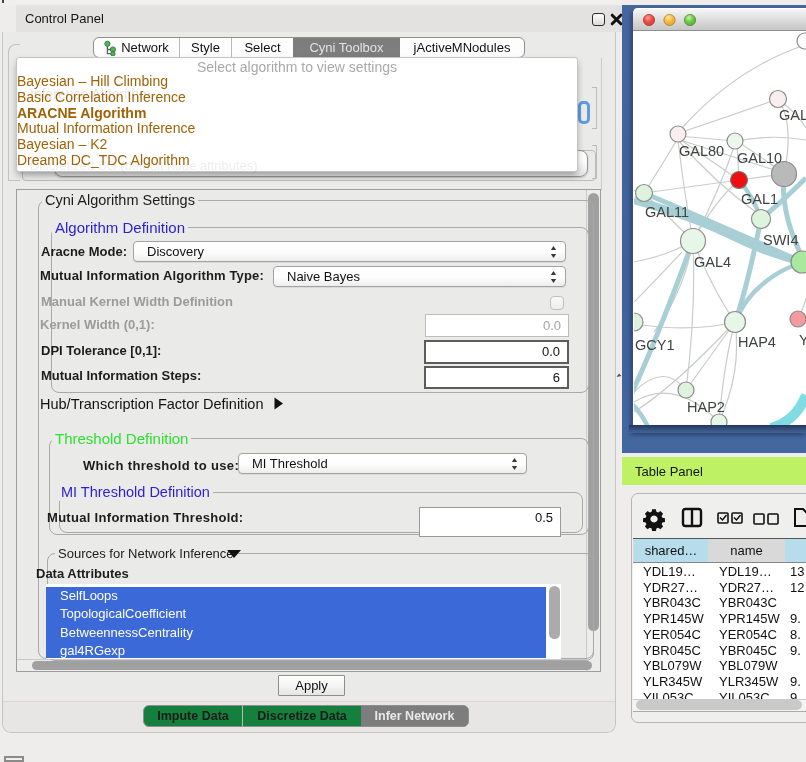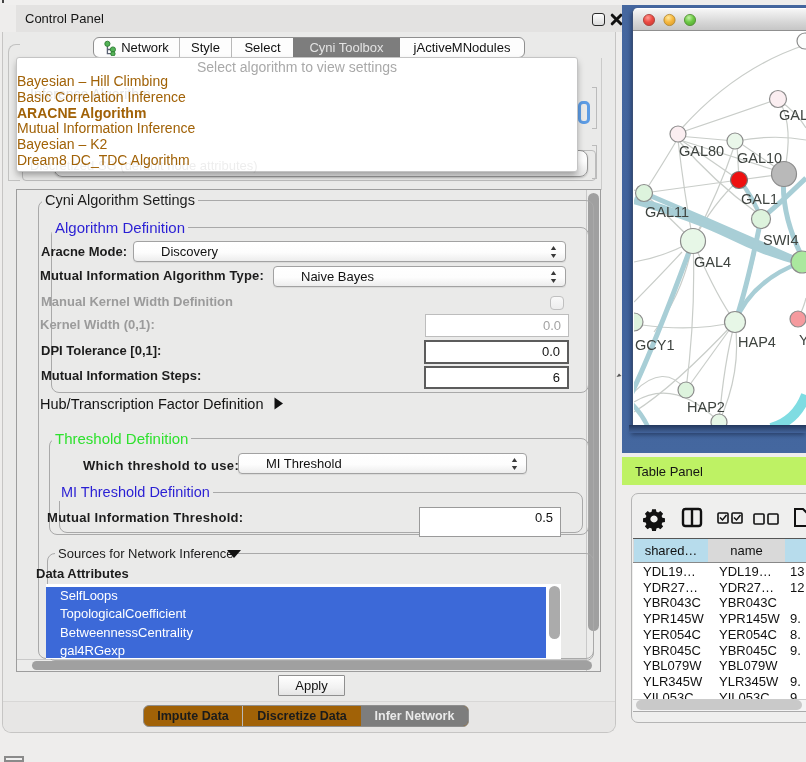--- a/index.html
+++ b/index.html
@@ -4,21 +4,21 @@
 <style>
 * { margin:0; padding:0; box-sizing:border-box; }
 html,body { width:806px; height:762px; overflow:hidden; }
 body { font-family:"Liberation Sans", sans-serif; background:#eeedec; position:relative; }
 .abs { position:absolute; }
 .lbl { position:absolute; font-size:13px; font-weight:bold; color:#1c1c1c; line-height:16px; }
 .dlbl { position:absolute; font-size:13px; font-weight:bold; color:#9b9b9b; line-height:16px; }
 .combo {
   position:absolute; height:21px; border:1px solid #a2a2a2; border-radius:4px;
   background:linear-gradient(#ffffff 0%, #fdfdfd 55%, #ededed 100%);
-  font-size:13px; color:#111; line-height:19px; padding-left:27px;
+  font-size:13px; color:#111; line-height:19px; padding-left:13px;
   box-shadow:0 1px 1px rgba(0,0,0,0.07);
 }
 .combo .arr { position:absolute; right:8px; top:3px; width:7px; height:14px; }
 .field {
   position:absolute; background:#fff; font-size:13px; color:#111;
   text-align:right; padding-right:7px;
 }
 .group { position:absolute; border:1px solid #a9a9a9; border-radius:8px;margin-left:16px; }
 .gtitle { position:absolute; top:-9px; left:5px; background:#eaeae9; padding:0 3px; line-height:17px; }
 </style>
@@ -131,21 +131,21 @@
 <div class="abs" style="left:46px;top:587px;width:500px;height:71px;background:#3c69d8;color:#fff;font-size:13px;line-height:18.4px;padding-left:14px;overflow:hidden;">
 SelfLoops<br>TopologicalCoefficient<br>BetweennessCentrality<br>gal4RGexp
 </div>
 <div class="abs" style="left:549px;top:586px;width:11px;height:53px;background:#ababab;border-radius:6px;"></div>
 
 <div class="abs" style="left:278px;top:675px;width:67px;height:21px;border:1px solid #8f8f8f;border-radius:1px;background:linear-gradient(#ffffff,#f2f2f2 60%,#e5e5e5);font-size:13px;color:#111;text-align:center;line-height:19px;">Apply</div>
 
 <div class="abs" style="left:3px;top:701px;width:612px;height:1px;background:#d8d7d6;"></div>
 <div class="abs" style="left:3px;top:702px;width:612px;height:30px;background:#e7e6e5;border-radius:0 0 9px 9px;"></div>
 
-<div class="abs" style="left:143px;top:705px;width:326px;height:22px;background:#a16207;border:1px solid #8f8f8f;border-radius:6px;overflow:hidden;display:flex;font-size:12.5px;font-weight:bold;">
+<div class="abs" style="left:143px;top:705px;width:326px;height:22px;background:#15803d;border:1px solid #8f8f8f;border-radius:6px;overflow:hidden;display:flex;font-size:12.5px;font-weight:bold;">
   <div style="width:99px;display:flex;align-items:center;justify-content:center;color:#1b1b1b;border-right:1px solid #b9b9b9;">Impute Data</div>
   <div style="width:118px;display:flex;align-items:center;justify-content:center;color:#1b1b1b;">Discretize Data</div>
   <div style="flex:1;display:flex;align-items:center;justify-content:center;color:#e9e9e9;background:#7d7d7d;">Infer Network</div>
 </div>
 
 <div class="abs" style="left:8px;top:44px;width:12px;height:137px;border:1px solid #c2c2c1;border-right:none;border-radius:8px 0 0 0;"></div>
 <div class="abs" style="left:22px;top:150px;width:574px;height:31px;border:1px solid #bcbcbc;border-radius:4px;"></div>
 <div class="abs" style="left:54px;top:150px;width:534px;height:27px;border:1px solid #969696;border-radius:8px;background:linear-gradient(#fdfdfd 40%,#e4e4e4);box-shadow:0 1px 2px rgba(0,0,0,0.2);"></div>
 
 <div class="abs" style="left:16px;top:57px;width:562px;height:115px;background:#fff;border:1px solid #c4c4c4;border-radius:3px;box-shadow:0 4px 7px -1px rgba(0,0,0,0.35);"></div>

